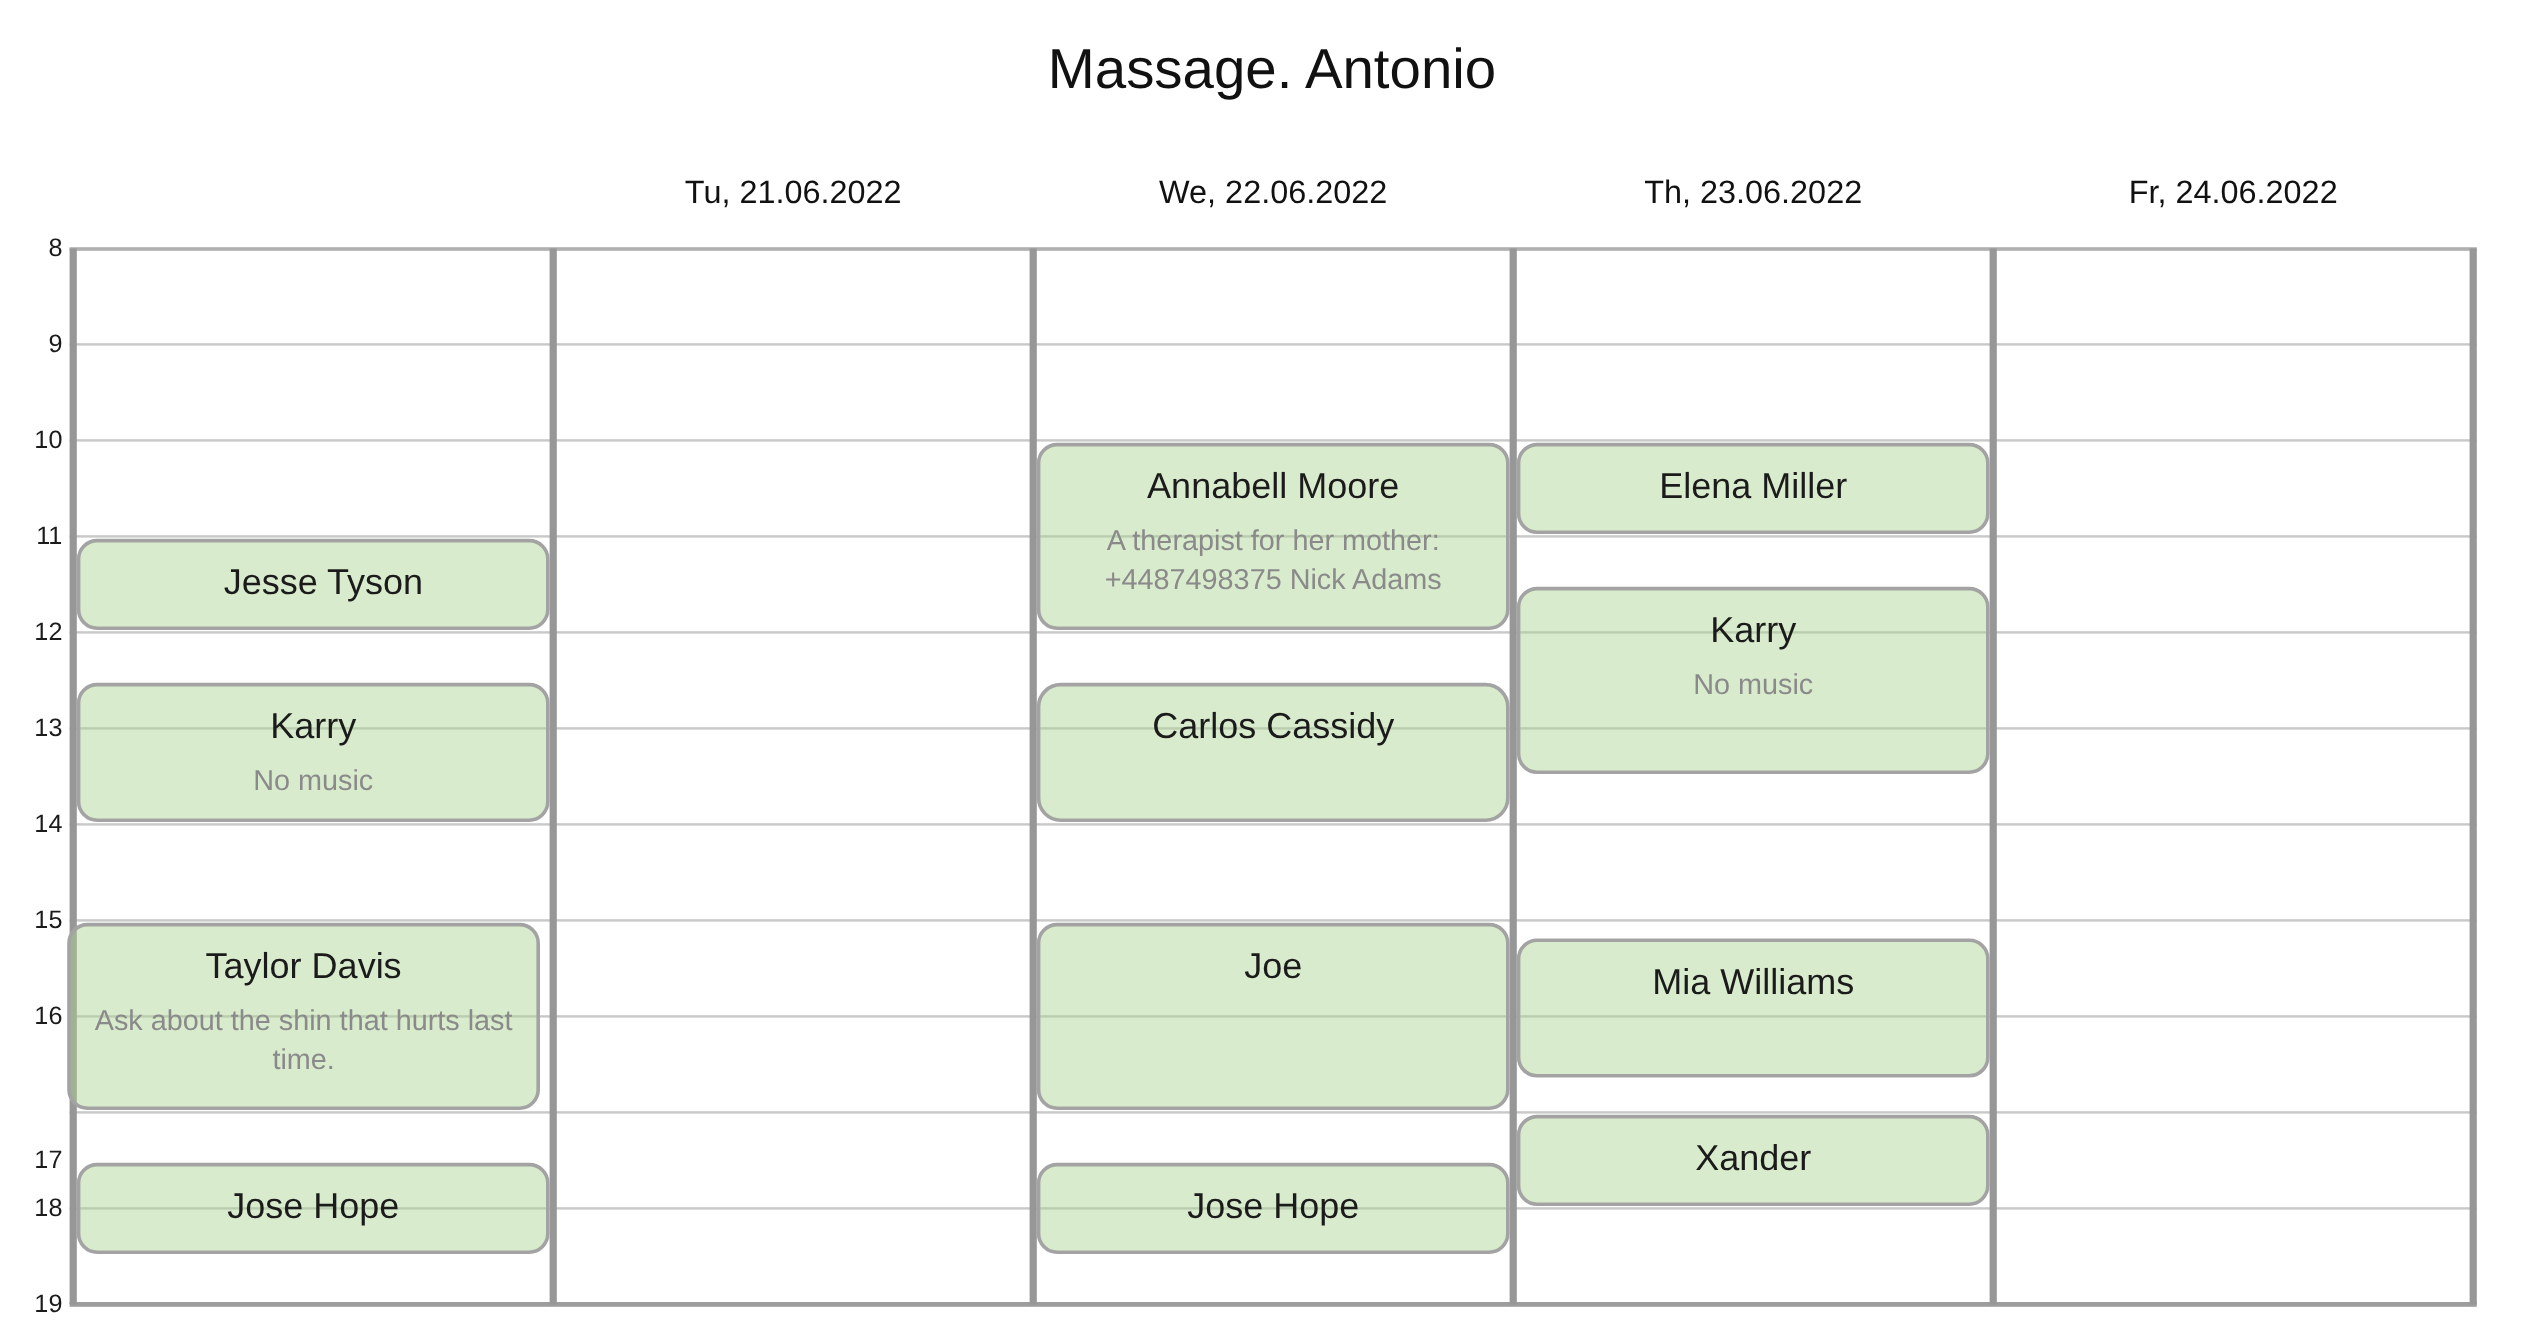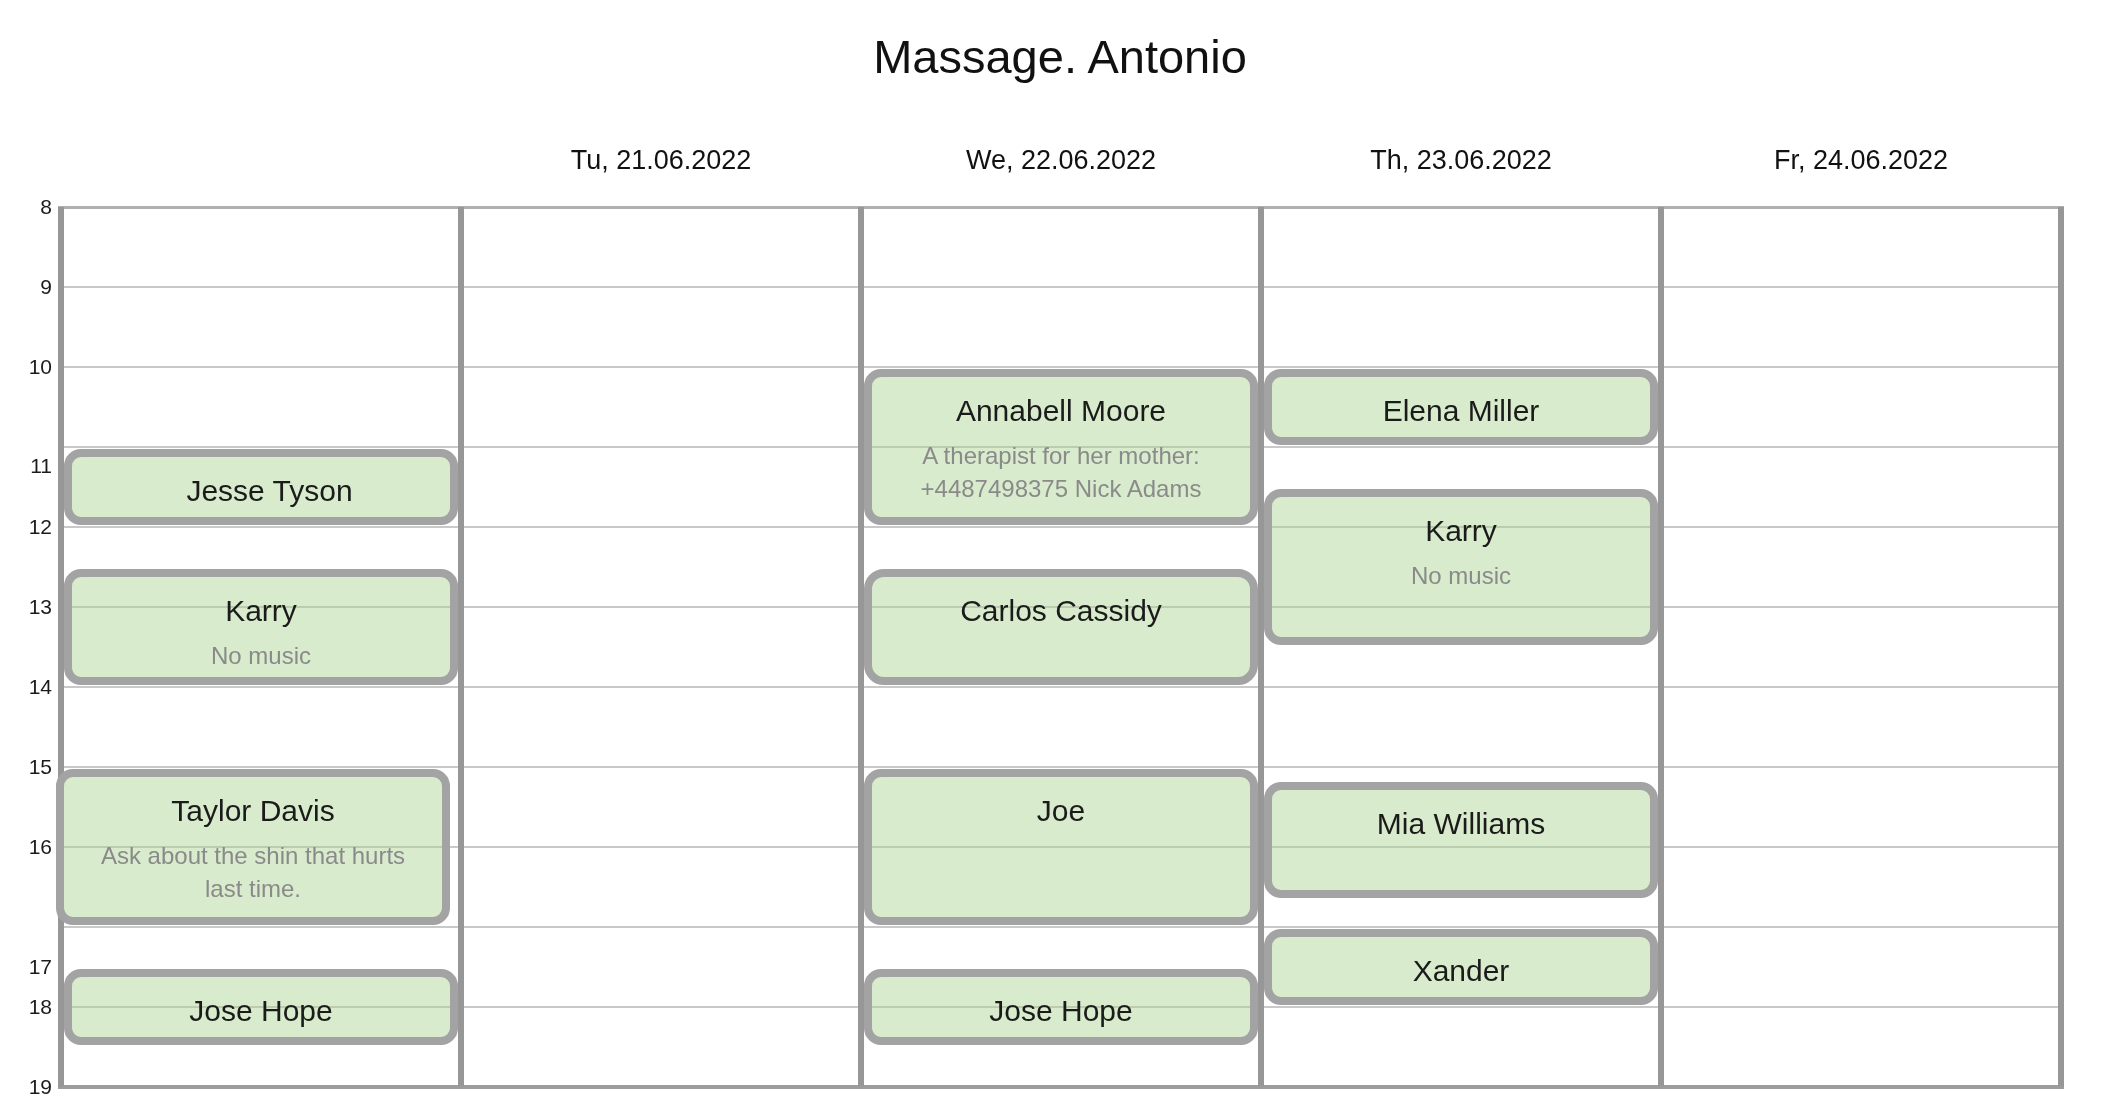--- a/index.html
+++ b/index.html
@@ -19,21 +19,21 @@
     position:absolute;left:0;width:52px;text-align:right;
     font-size:21px;line-height:26px;color:#1b1b1b;
   }
   .grid-line{position:absolute;left:58px;width:2006px;background:#c9c9c9;}
   .grid-line.top{background:#b0b0b0;}
   .grid-line.bottom{background:#9d9d9d;}
   .divider{position:absolute;width:6px;background:#979797;}
   .event{
     position:absolute;box-sizing:border-box;width:394px;
     background:rgba(168,210,142,0.45);
-    border:8px solid #a3a3a3;border-radius:17px;
+    border:3px solid #a3a3a3;border-radius:17px;
     overflow:hidden;cursor:pointer;
   }
   .ev-title{
     margin-top:16px;text-align:center;font-size:30px;line-height:36px;color:#1b1b1b;
   }
   .ev-note{
     margin-top:10px;padding:0 18px;text-align:center;
     font-size:24px;line-height:33px;color:#8a8a8a;
   }
 </style>
@@ -49,21 +49,21 @@
   <div class="day-header" style="left:1661px">Fr, 24.06.2022</div>
 
   <div id="grid">
       <div class="grid-line top" style="top: 206px; height: 3px;"></div>
       <div class="time-label" style="top: 194px;">8</div>
       <div class="grid-line" style="top: 286px; height: 2px;"></div>
       <div class="time-label" style="top: 274px;">9</div>
       <div class="grid-line" style="top: 366px; height: 2px;"></div>
       <div class="time-label" style="top: 354px;">10</div>
       <div class="grid-line" style="top: 446px; height: 2px;"></div>
-      <div class="time-label" style="top: 434px; margin-top: 19px;">11</div>
+      <div class="time-label" style="top: 434px;">11</div>
       <div class="grid-line" style="top: 526px; height: 2px;"></div>
       <div class="time-label" style="top: 514px;">12</div>
       <div class="grid-line" style="top: 606px; height: 2px;"></div>
       <div class="time-label" style="top: 594px;">13</div>
       <div class="grid-line" style="top: 686px; height: 2px;"></div>
       <div class="time-label" style="top: 674px;">14</div>
       <div class="grid-line" style="top: 766px; height: 2px;"></div>
       <div class="time-label" style="top: 754px;">15</div>
       <div class="grid-line" style="top: 846px; height: 2px;"></div>
       <div class="time-label" style="top: 834px;">16</div>

